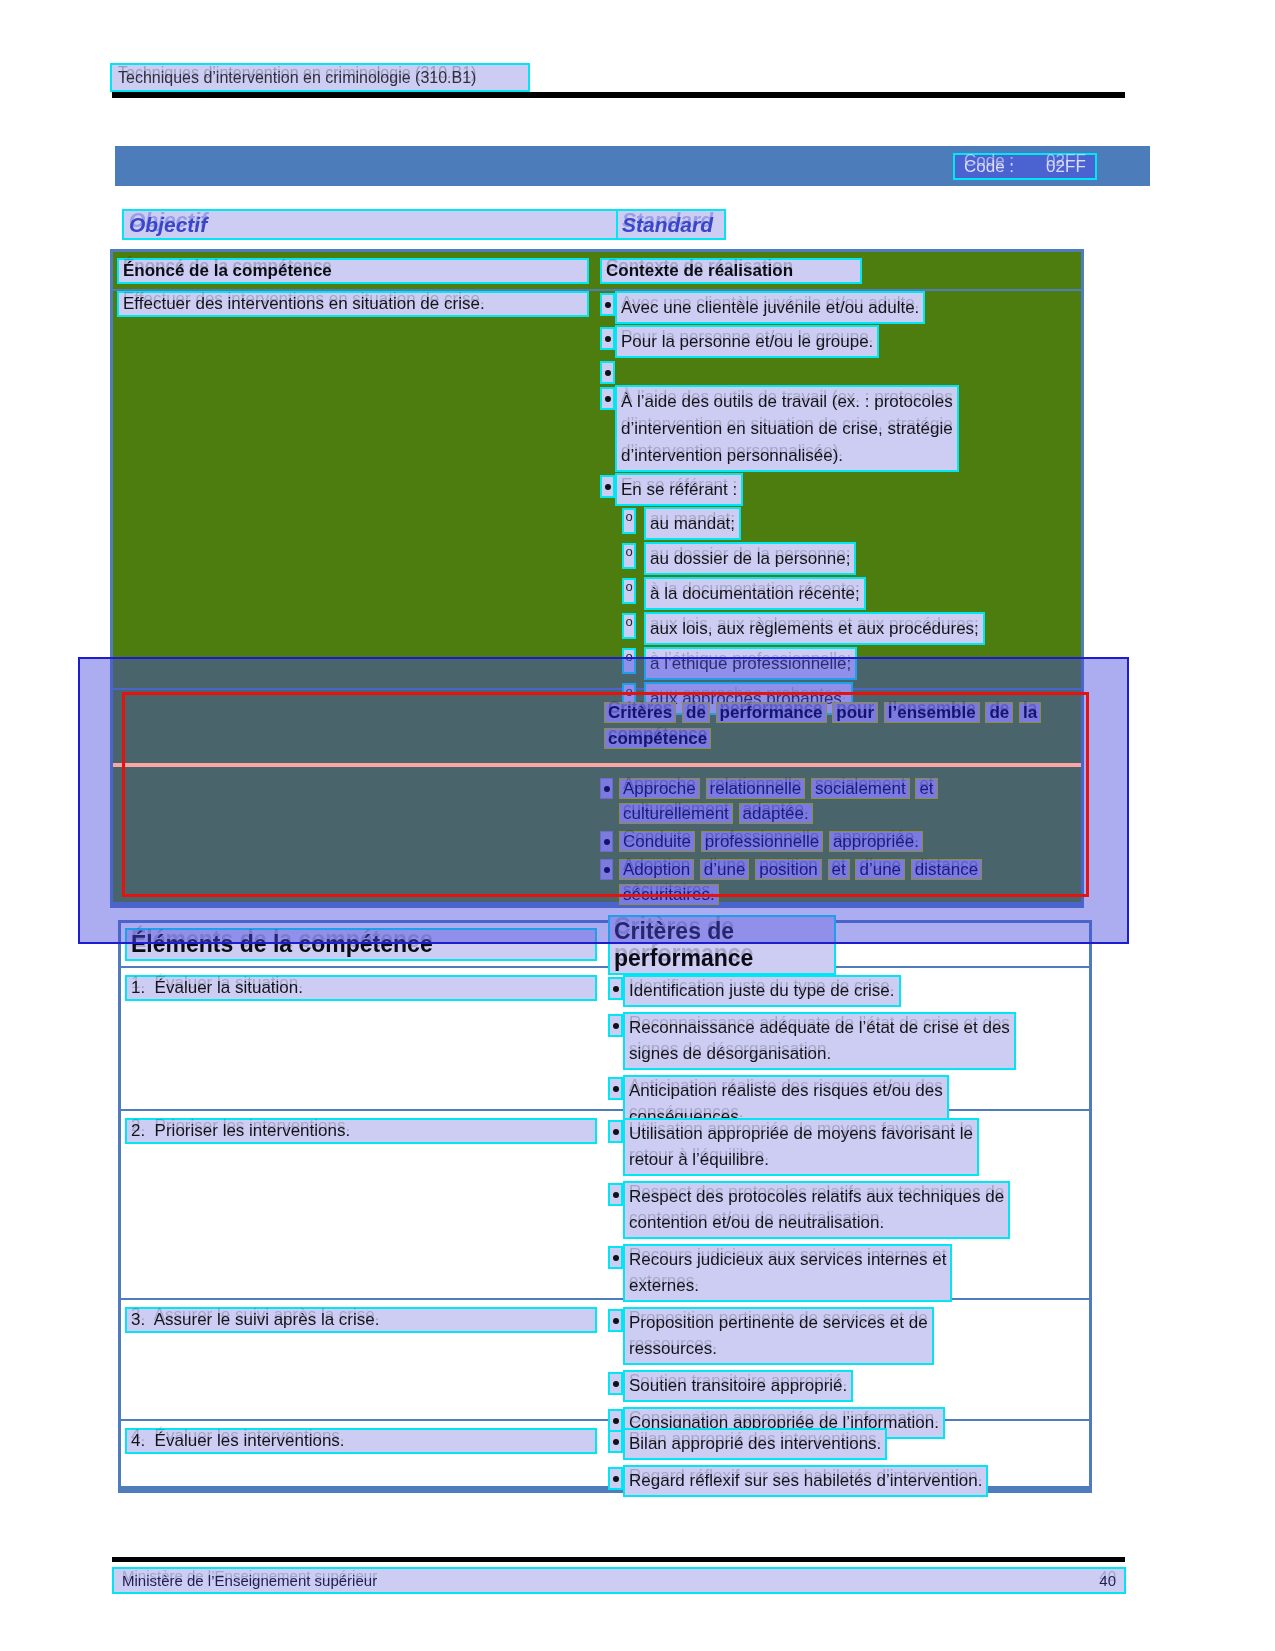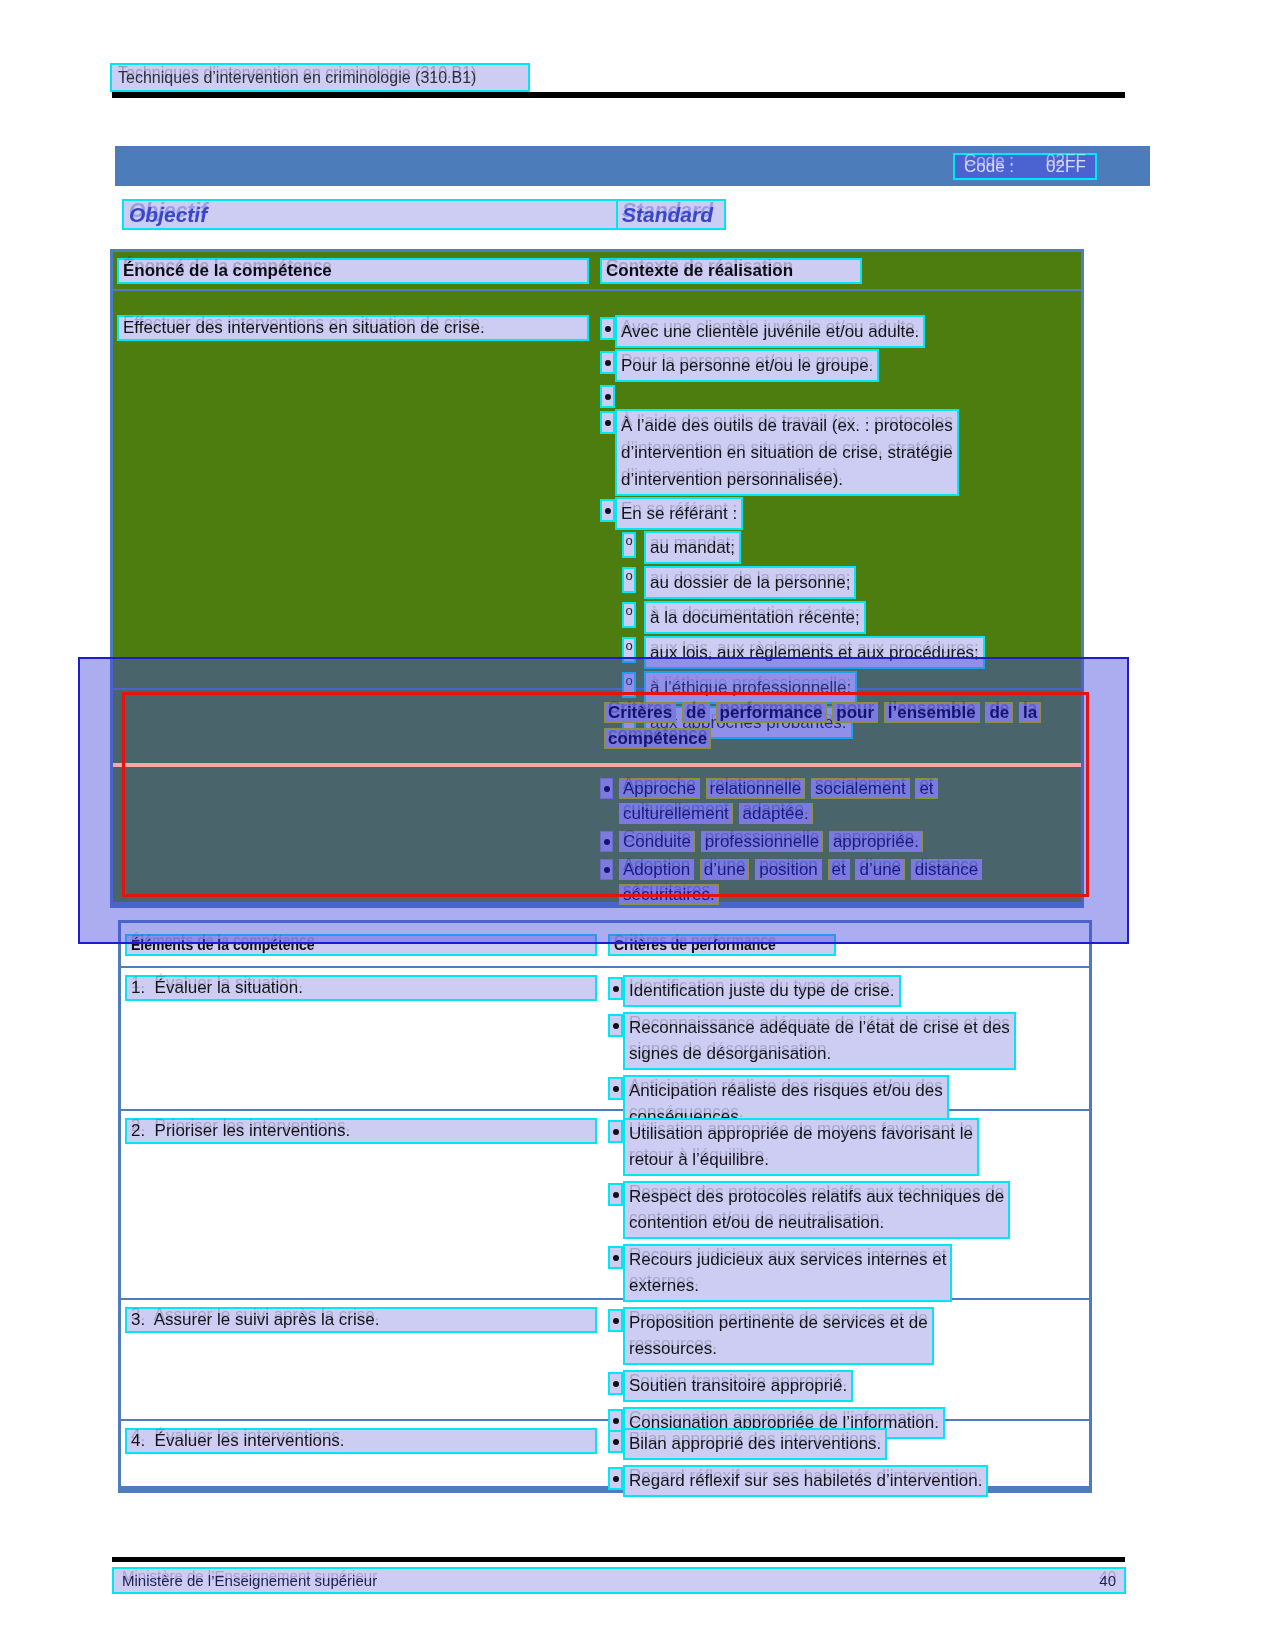--- a/index.html
+++ b/index.html
@@ -23,39 +23,39 @@
       display:flex;align-items:center;padding:0 6px;font-size:16px;color:#2E2E3C;
       text-shadow:0 -5px 0 rgba(40,40,60,0.30);}
   .top-rule{position:absolute;left:112px;top:92px;width:1013px;height:6px;background:#000;}
 
   .banner{position:absolute;left:115px;top:146px;width:1035px;height:40px;background:var(--banner-blue);}
   .code-box{position:absolute;left:838px;top:7px;height:27px;box-sizing:border-box;
       display:flex;align-items:center;gap:32px;padding:0 9px;background:var(--code-box-fill);
       border:2px solid var(--highlight-border);color:#DCDCF8;font-size:17px;
       text-shadow:0 -6px 0 rgba(245,245,255,0.55);}
 
-  .obj-box{position:absolute;left:122px;top:199px;width:590px;height:31px;box-sizing:border-box;
+  .obj-box{position:absolute;left:122px;top:209px;width:590px;height:31px;box-sizing:border-box;
       background:var(--highlight-fill);border:2px solid var(--highlight-border);
       display:flex;align-items:center;padding-left:5px;}
   .h-blue{font-style:italic;font-weight:bold;font-size:21px;color:var(--heading-blue);
       text-shadow:0 -5px 0 rgba(57,70,200,0.35);}
   .std-box{position:absolute;left:480px;top:-2px;width:110px;height:31px;box-sizing:border-box;
       background:var(--highlight-fill);border:2px solid var(--highlight-border);
       display:flex;align-items:center;padding-left:4px;margin-left:12px;}
 
   
   .table1{position:absolute;left:110px;top:249px;width:974px;height:659px;box-sizing:border-box;
       border:3px solid var(--table-border-blue);border-bottom-width:6px;background:#4d7c0f;}
   .t1-header{height:39px;border-bottom:2px solid var(--table-border-blue);
       display:flex;align-items:center;padding-left:4px;box-sizing:border-box;font-size:17px;}
   .t1-header .hl{font-weight:bold;color:#0B0B14;}
   .hdr-right{margin-left:11px;display:inline-block;box-sizing:border-box;}
   .w262{width:262px;} .w228{width:228px;}
   .t1-content{height:399px;border-bottom:2px solid var(--table-border-blue);
-      display:flex;box-sizing:border-box;padding-top:24px;font-size:17px;}
+      display:flex;box-sizing:border-box;padding-top:0;font-size:17px;}
   .t1-left{width:487px;padding-left:4px;box-sizing:border-box;}
   .t1-right{flex:1;line-height:27px;padding-right:2px;}
 
   .b-line{display:flex;align-items:flex-start;margin-bottom:1px;}
   .dotbox{flex:none;width:15px;height:23px;margin-top:2px;box-sizing:border-box;
       background:var(--highlight-fill);border:2px solid var(--highlight-border);
       display:flex;align-items:center;justify-content:center;}
   .dot{width:6px;height:6px;border-radius:50%;background:#101018;}
   .sub-line{display:flex;align-items:flex-start;margin:1px 0 2px 22px;}
   .obox{flex:none;width:14px;height:26px;box-sizing:border-box;margin-right:8px;margin-top:1px;
@@ -77,21 +77,21 @@
 
   .overlay{position:absolute;left:78px;top:657px;width:1051px;height:287px;box-sizing:border-box;
       background:var(--overlay-fill);border:2px solid var(--overlay-border);z-index:6;}
   .red-rect{position:absolute;left:122px;top:692px;width:967px;height:205px;box-sizing:border-box;
       border:3px solid var(--annotation-red);z-index:8;}
 
   
   .table2{position:absolute;left:118px;top:920px;width:974px;box-sizing:border-box;
       border:3px solid var(--table-border-blue);border-bottom-width:7px;background:#fff;}
   .t2-header{height:45px;border-bottom:2px solid var(--table-border-blue);
-      display:flex;align-items:center;padding-left:4px;box-sizing:border-box;font-size:14px;}
+      display:flex;align-items:center;padding-left:4px;box-sizing:border-box;font-size:23px;}
   .t2-header .hl{font-weight:bold;color:#0B0B14;}
   .t2-row{display:flex;border-top:2px solid var(--table-border-blue);
       padding-top:7px;box-sizing:border-box;font-size:17px;}
   .t2-row:first-child{border-top:none;}
   .t2-row:nth-child(1){height:141px;} .t2-row:nth-child(2){height:189px;}
   .t2-row:nth-child(3){height:121px;} .t2-row:nth-child(4){height:67px;}
   .t2-left{width:487px;padding-left:4px;box-sizing:border-box;}
   .t2-right{flex:1;line-height:26px;padding-right:2px;}
   .t2-right .b-line{margin-bottom:5px;}
 

